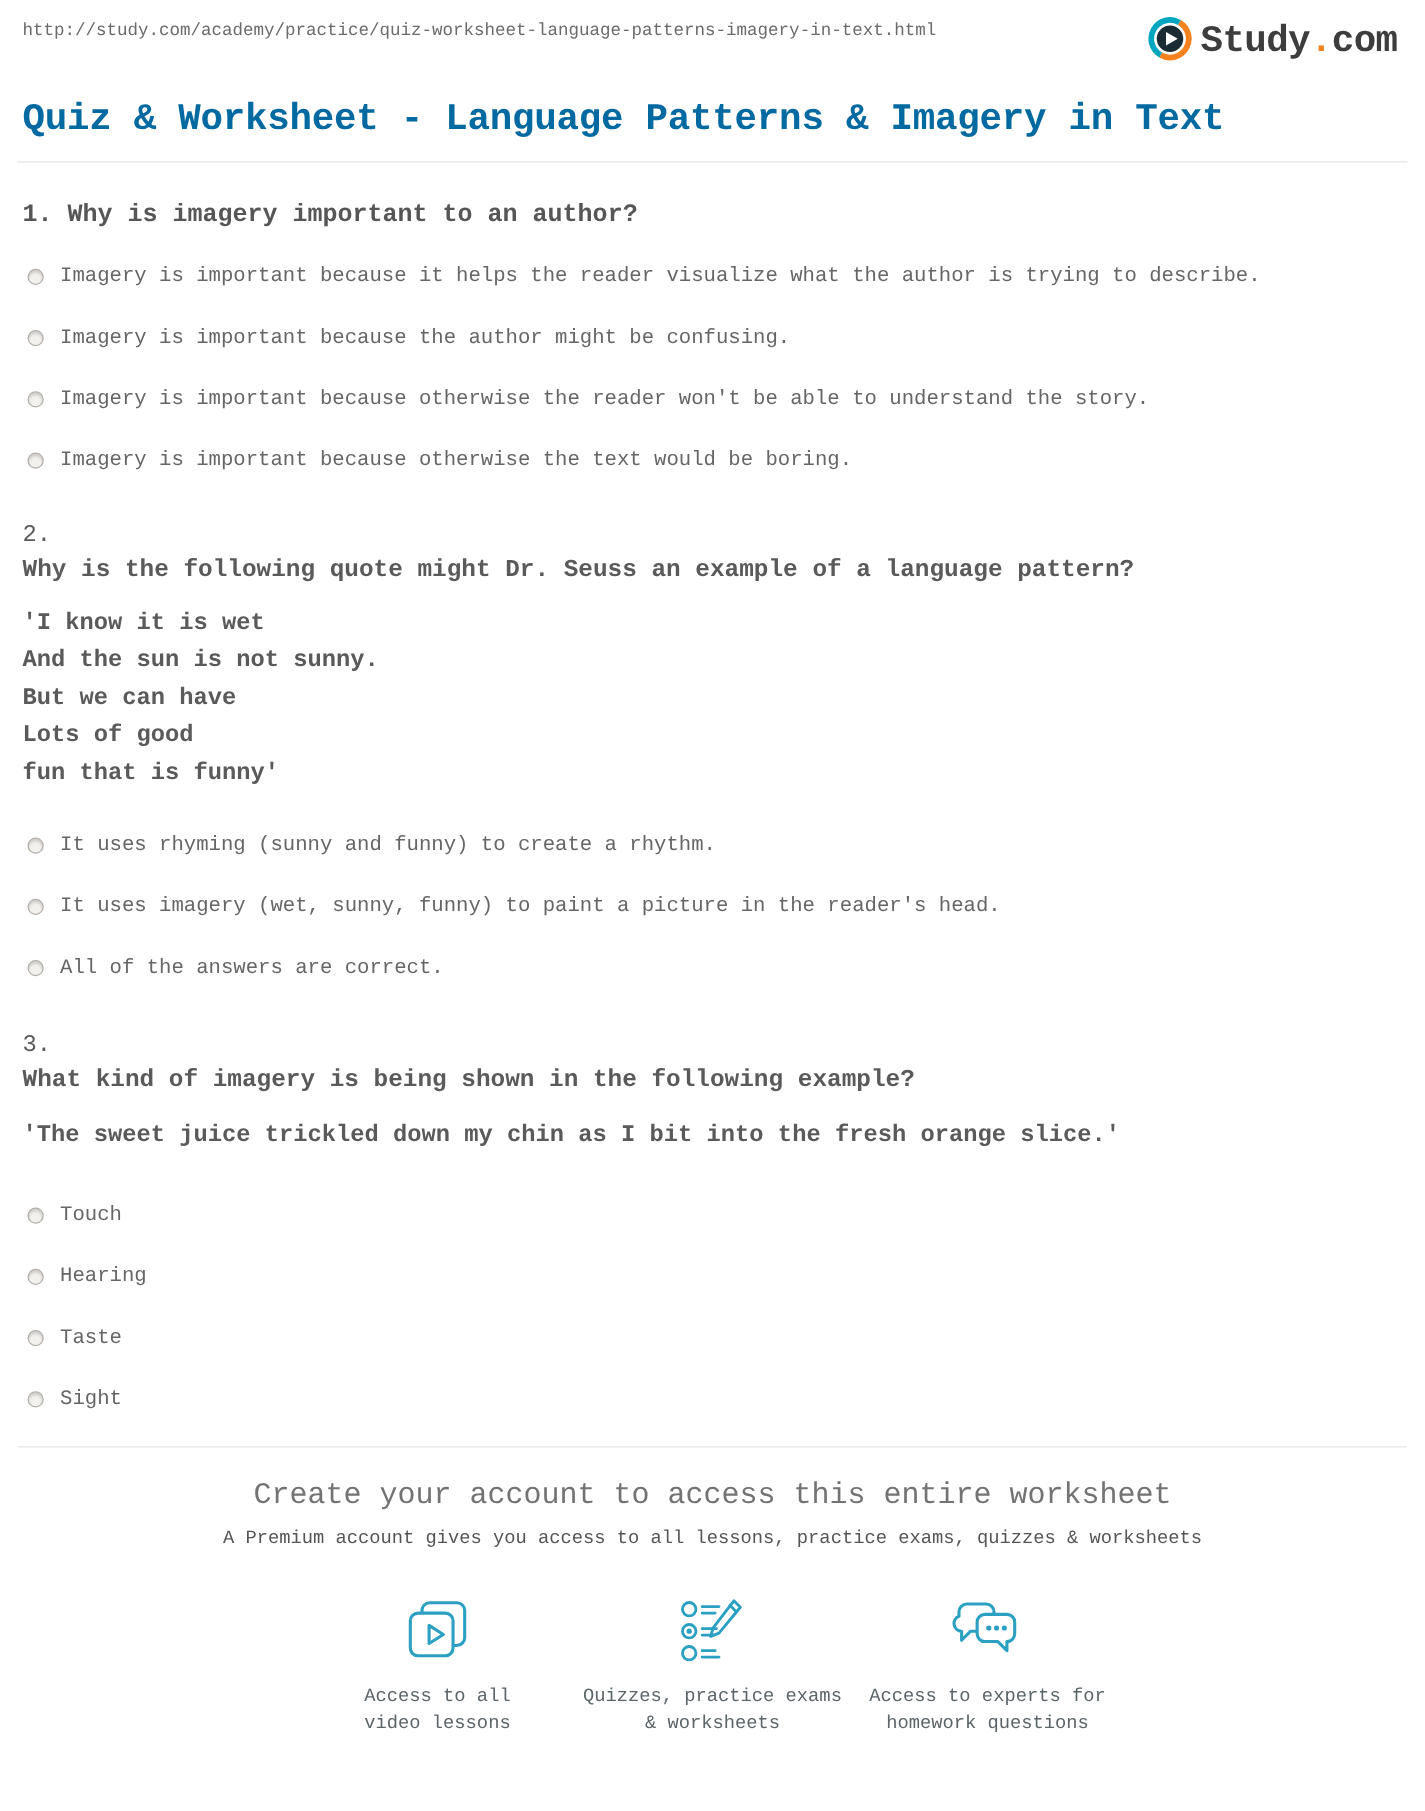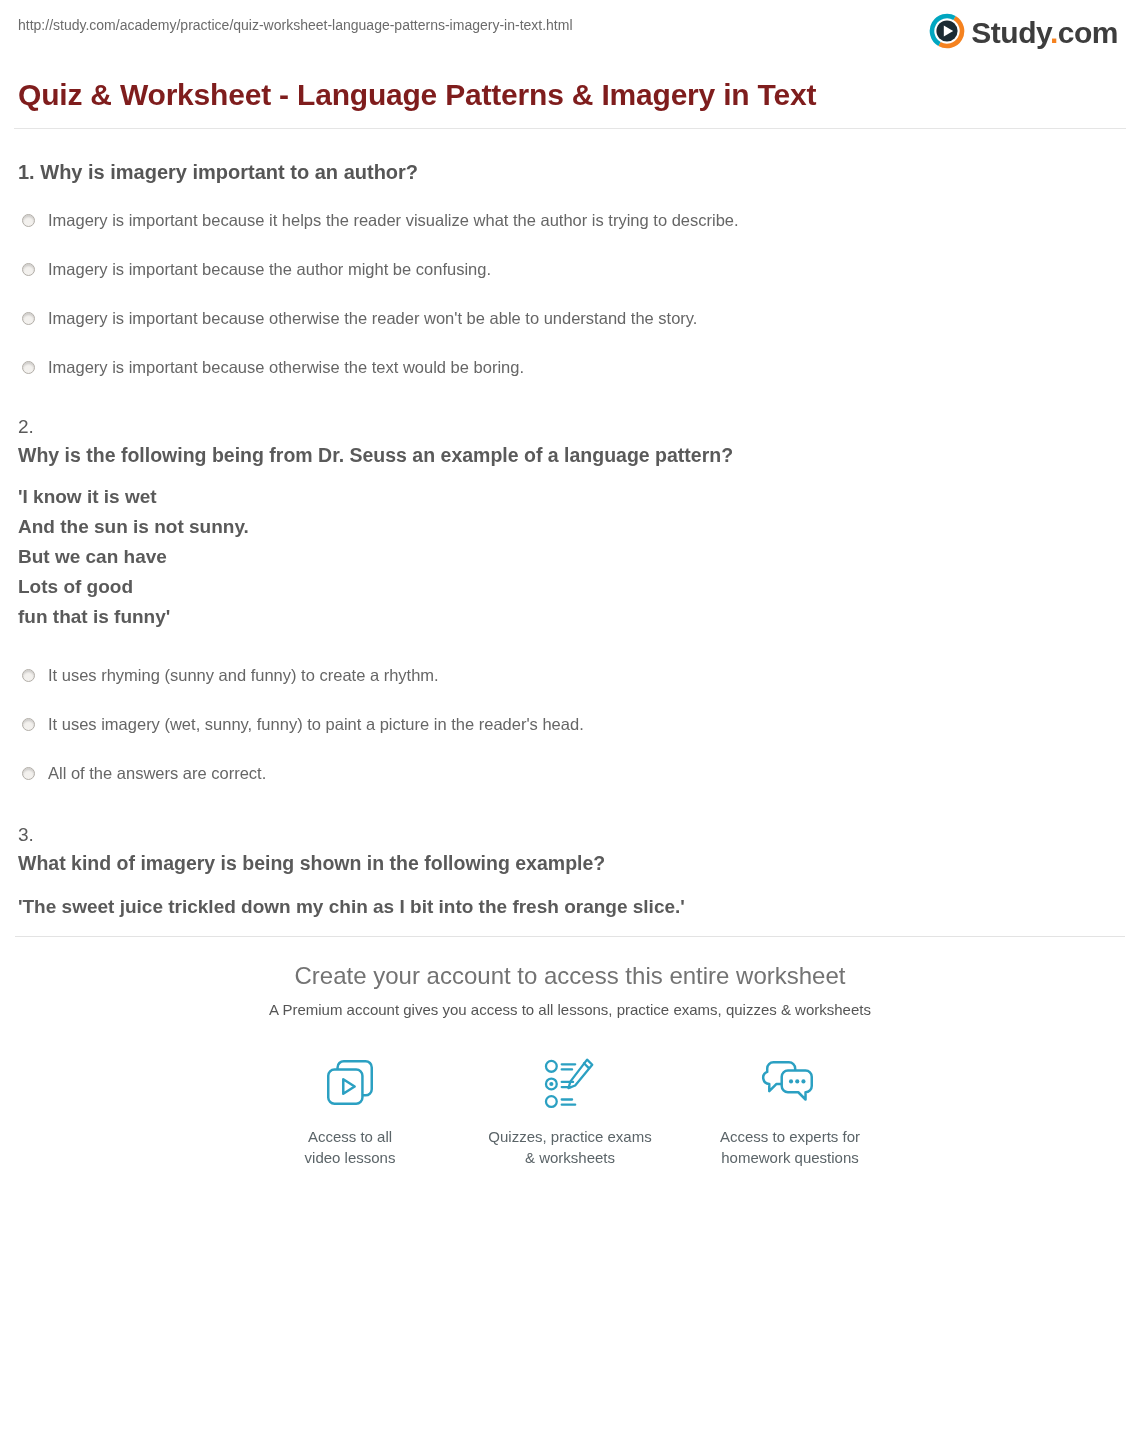--- a/index.html
+++ b/index.html
@@ -2,31 +2,31 @@
 <html><head>
 <meta charset="utf-8">
 <style>
   * { box-sizing: border-box; }
   html,body { margin:0; padding:0; background:#ffffff; }
   body {
     width:1140px; min-height:1449px;
     font-family:"Liberation Sans","DejaVu Sans",sans-serif;
     color:#666; position:relative;
   }
-  .page { width:1140px; }
+  .page { width:1140px;font-family:Liberation Mono, monospace; }
 
   
   .header { display:flex; justify-content:space-between; align-items:flex-start; padding:13px 22px 0 18px; }
   .url-text { font-size:14px; color:#6b6b6b; padding-top:4px; letter-spacing:0; }
   .logo { display:flex; align-items:center; gap:6px; cursor:pointer; }
   .logo-text { font-size:30px; font-weight:700; color:#3d3d3d; letter-spacing:-0.5px; line-height:36px; }
   .logo-text .dot { color:#F5821F; }
 
   
-  h1.page-title { margin:24px 0 0 18px; font-size:30px; line-height:36px; font-weight:700; color:#7f1d1d; letter-spacing:-0.2px; }
+  h1.page-title { margin:24px 0 0 18px; font-size:30px; line-height:36px; font-weight:700; color:#0369a1; letter-spacing:-0.2px; }
   .title-rule { border:none; border-top:1px solid #e5e5e5; margin:15px 14px 0 14px; }
 
   
   .question { margin-left:18px; margin-right:30px; }
   .q1 { margin-top:30px; }
   .q-heading { font-size:20px; font-weight:700; color:#565656; margin:0; line-height:26px; }
   .q-number { font-size:19px; font-weight:400; color:#5a5a5a; line-height:26px; }
   .q-text { font-size:19.5px; font-weight:700; color:#5a5a5a; margin:2px 0 0 0; line-height:26px; }
   .quote { margin-top:14px; font-size:19px; font-weight:700; color:#5a5a5a; line-height:30px; }
 
@@ -97,21 +97,21 @@
       </li>
       <li>
         <span class="radio"></span>
         <span class="opt-label">Imagery is important because otherwise the text would be boring.</span>
       </li>
     </ul>
   </section>
 
   <section class="question q2">
     <div class="q-number">2.</div>
-    <h2 class="q-text">Why is the following being from Dr. Seuss an example of a language pattern?</h2>
+    <h2 class="q-text">Why is the following quote might Dr. Seuss an example of a language pattern?</h2>
     <div class="quote">
       <div>'I know it is wet</div>
       <div>And the sun is not sunny.</div>
       <div>But we can have</div>
       <div>Lots of good</div>
       <div>fun that is funny'</div>
     </div>
     <ul class="options">
       <li>
         <span class="radio"></span>
@@ -127,20 +127,38 @@
       </li>
     </ul>
   </section>
 
   <section class="question q3">
     <div class="q-number">3.</div>
     <h2 class="q-text">What kind of imagery is being shown in the following example?</h2>
     <div class="quote">
       <div>'The sweet juice trickled down my chin as I bit into the fresh orange slice.'</div>
     </div>
+    <ul class="options">
+      <li>
+        <span class="radio"></span>
+        <span class="opt-label">Touch</span>
+      </li>
+      <li>
+        <span class="radio"></span>
+        <span class="opt-label">Hearing</span>
+      </li>
+      <li>
+        <span class="radio"></span>
+        <span class="opt-label">Taste</span>
+      </li>
+      <li>
+        <span class="radio"></span>
+        <span class="opt-label">Sight</span>
+      </li>
+    </ul>
   </section>
 
   <hr class="section-rule">
 
   <section class="cta">
     <h3 class="cta-title">Create your account to access this entire worksheet</h3>
     <p class="cta-subtitle">A Premium account gives you access to all lessons, practice exams, quizzes &amp; worksheets</p>
 
     <div class="features">
 

